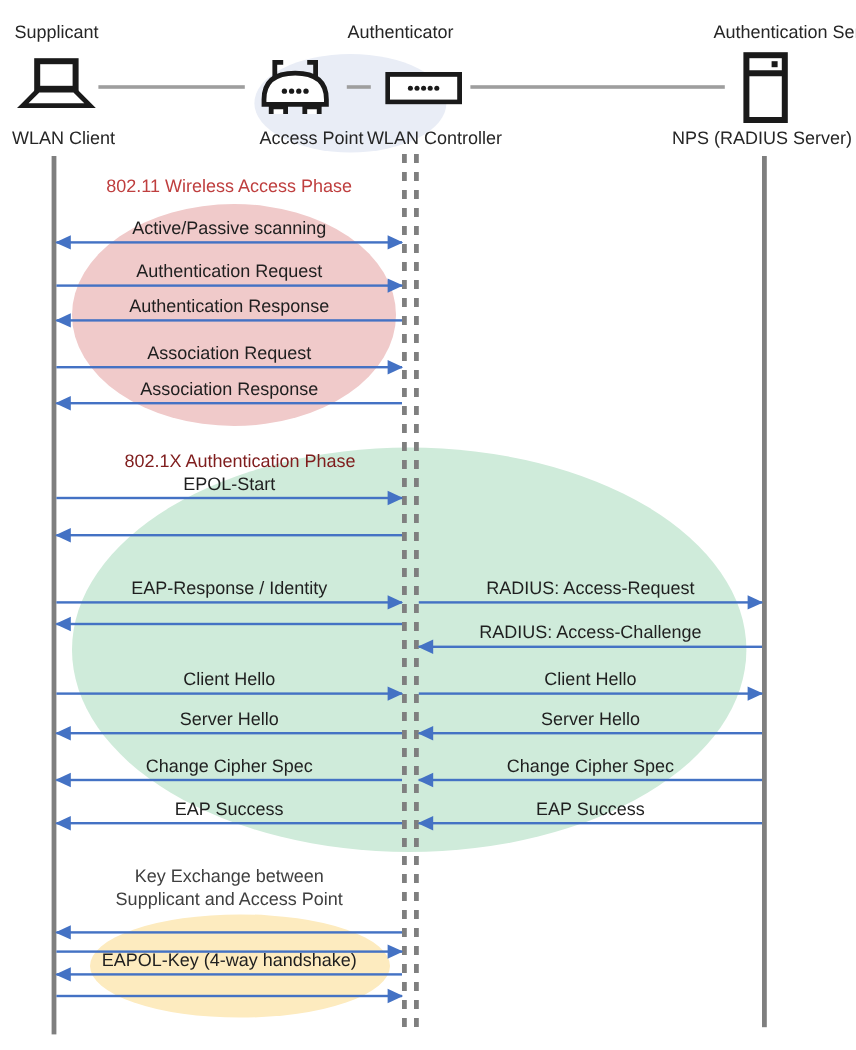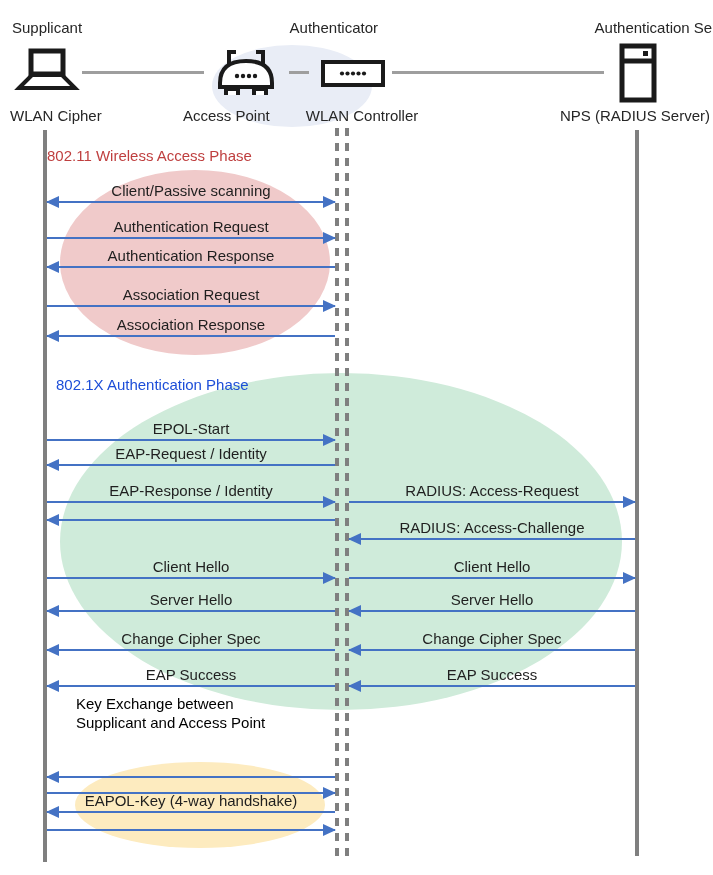--- a/index.html
+++ b/index.html
@@ -13,45 +13,45 @@
   #ellipse-phase1{left:60px;top:170px;width:270px;height:185px;background:#F0CACA;}
   #ellipse-phase2{left:60px;top:373px;width:562px;height:337px;background:#CFEBDA;}
   #ellipse-phase3{left:75px;top:762px;width:250px;height:86px;background:#FDEBBF;}
   
   .role{position:absolute;top:19px;font-size:15px;z-index:2;white-space:nowrap;}
   #role-supplicant{left:12px;}
   #role-authenticator{left:228px;width:150px;text-align:right;}
   #role-authserver{left:588px;width:150px;text-align:right;}
   .device-label{position:absolute;top:107px;font-size:15px;z-index:2;white-space:nowrap;}
   #dev-client{left:10px;}
-  #dev-ap{left:183px;width:120px;text-align:left;}
+  #dev-ap{left:183px;width:120px;text-align:right;}
   #dev-ctrl{left:297px;width:130px;text-align:center;}
   #dev-nps{left:560px;width:150px;text-align:center;}
   .device-icon{position:absolute;z-index:2;}
   #icon-laptop{left:14px;top:48px;}
   #icon-ap{left:214px;top:47px;}
   #icon-ctrl{left:321px;top:60px;}
   #icon-server{left:619px;top:43px;}
   .connector{position:absolute;height:3px;background:#9E9E9E;top:71px;z-index:1;}
   #conn-1{left:82px;width:122px;}
   #conn-2{left:289px;width:20px;}
   #conn-3{left:392px;width:212px;}
   
   .lifeline{position:absolute;width:4px;z-index:2;}
   #lifeline-client{left:43px;top:130px;height:732px;background:#7F7F7F;}
   #lifeline-ap,#lifeline-ctrl{top:128px;height:730px;
     background:repeating-linear-gradient(to bottom,#7F7F7F 0 8px,transparent 8px 15px);}
   #lifeline-ap{left:335px;}
   #lifeline-ctrl{left:345px;}
   #lifeline-nps{left:635px;top:130px;height:726px;background:#7F7F7F;}
   
-  .phase-title{position:absolute;z-index:3;font-size:15px;line-height:19px;}
+  .phase-title{position:absolute;z-index:3;text-align:center;font-size:15px;line-height:19px;}
   #phase1-title{left:47px;width:288px;top:146px;color:#BF3F3F;}
-  #phase2-title{left:56px;width:288px;top:375px;color:#1d4ed8;}
-  #phase3-title{left:76px;width:230px;top:694px;color:#000000;}
+  #phase2-title{left:56px;width:288px;top:375px;color:#7f1d1d;}
+  #phase3-title{left:76px;width:230px;top:721px;color:#404040;}
   
   .msg{position:absolute;height:24px;z-index:3;}
   .seg-left{left:47px;width:288px;}
   .seg-right{left:349px;width:286px;}
   .msg-label{display:block;height:19px;line-height:19px;text-align:center;
     font-size:15px;color:#1F1F1F;white-space:nowrap;}
   .msg-line{position:relative;height:2px;background:#4472C4;margin-top:1px;}
   .dir-right .msg-line::after,.dir-both .msg-line::after{
     content:"";position:absolute;right:-1px;top:-5px;width:0;height:0;
     border-left:13px solid #4472C4;border-top:6px solid transparent;border-bottom:6px solid transparent;}
@@ -108,61 +108,60 @@
       <rect x="3" y="3" width="32" height="54" fill="#ffffff" stroke="#1a1a1a" stroke-width="5"></rect>
       <line x1="3" y1="18" x2="35" y2="18" stroke="#1a1a1a" stroke-width="5"></line>
       <rect x="24" y="8" width="5" height="5" fill="#1a1a1a"></rect>
     </svg>
   </div>
 
   <div class="connector" id="conn-1"></div>
   <div class="connector" id="conn-2"></div>
   <div class="connector" id="conn-3"></div>
 
-  <div class="device-label" id="dev-client">WLAN Cipher</div>
+  <div class="device-label" id="dev-client">WLAN Client</div>
   <div class="device-label" id="dev-ap">Access Point</div>
   <div class="device-label" id="dev-ctrl">WLAN Controller</div>
   <div class="device-label" id="dev-nps">NPS (RADIUS Server)</div>
 
   <div class="lifeline" id="lifeline-client"></div>
   <div class="lifeline" id="lifeline-ap"></div>
   <div class="lifeline" id="lifeline-ctrl"></div>
   <div class="lifeline" id="lifeline-nps"></div>
 
   <div class="phase-title" id="phase1-title">802.11 Wireless Access Phase</div>
   <div class="phase-title" id="phase2-title">802.1X Authentication Phase</div>
   <div class="phase-title" id="phase3-title">Key Exchange between Supplicant and Access Point</div>
 
   <div class="msg seg-left dir-both" style="top:181px">
-    <span class="msg-label">Client/Passive scanning</span>
+    <span class="msg-label">Active/Passive scanning</span>
     <div class="msg-line"></div>
   </div>
   <div class="msg seg-left dir-right" style="top:217px">
     <span class="msg-label">Authentication Request</span>
     <div class="msg-line"></div>
   </div>
   <div class="msg seg-left dir-left" style="top:246px">
     <span class="msg-label">Authentication Response</span>
     <div class="msg-line"></div>
   </div>
   <div class="msg seg-left dir-right" style="top:285px">
     <span class="msg-label">Association Request</span>
     <div class="msg-line"></div>
   </div>
   <div class="msg seg-left dir-left" style="top:315px">
     <span class="msg-label">Association Response</span>
     <div class="msg-line"></div>
   </div>
 
-  <div class="msg seg-left dir-right" style="top:419px">
+  <div class="msg seg-left dir-right" style="top:394px">
     <span class="msg-label">EPOL-Start</span>
     <div class="msg-line"></div>
   </div>
   <div class="msg seg-left dir-left" style="top:444px">
-    <span class="msg-label">EAP-Request / Identity</span>
     <div class="msg-line"></div>
   </div>
   <div class="msg seg-left dir-right" style="top:481px">
     <span class="msg-label">EAP-Response / Identity</span>
     <div class="msg-line"></div>
   </div>
   <div class="msg seg-right dir-right" style="top:481px">
     <span class="msg-label">RADIUS: Access-Request</span>
     <div class="msg-line"></div>
   </div>

